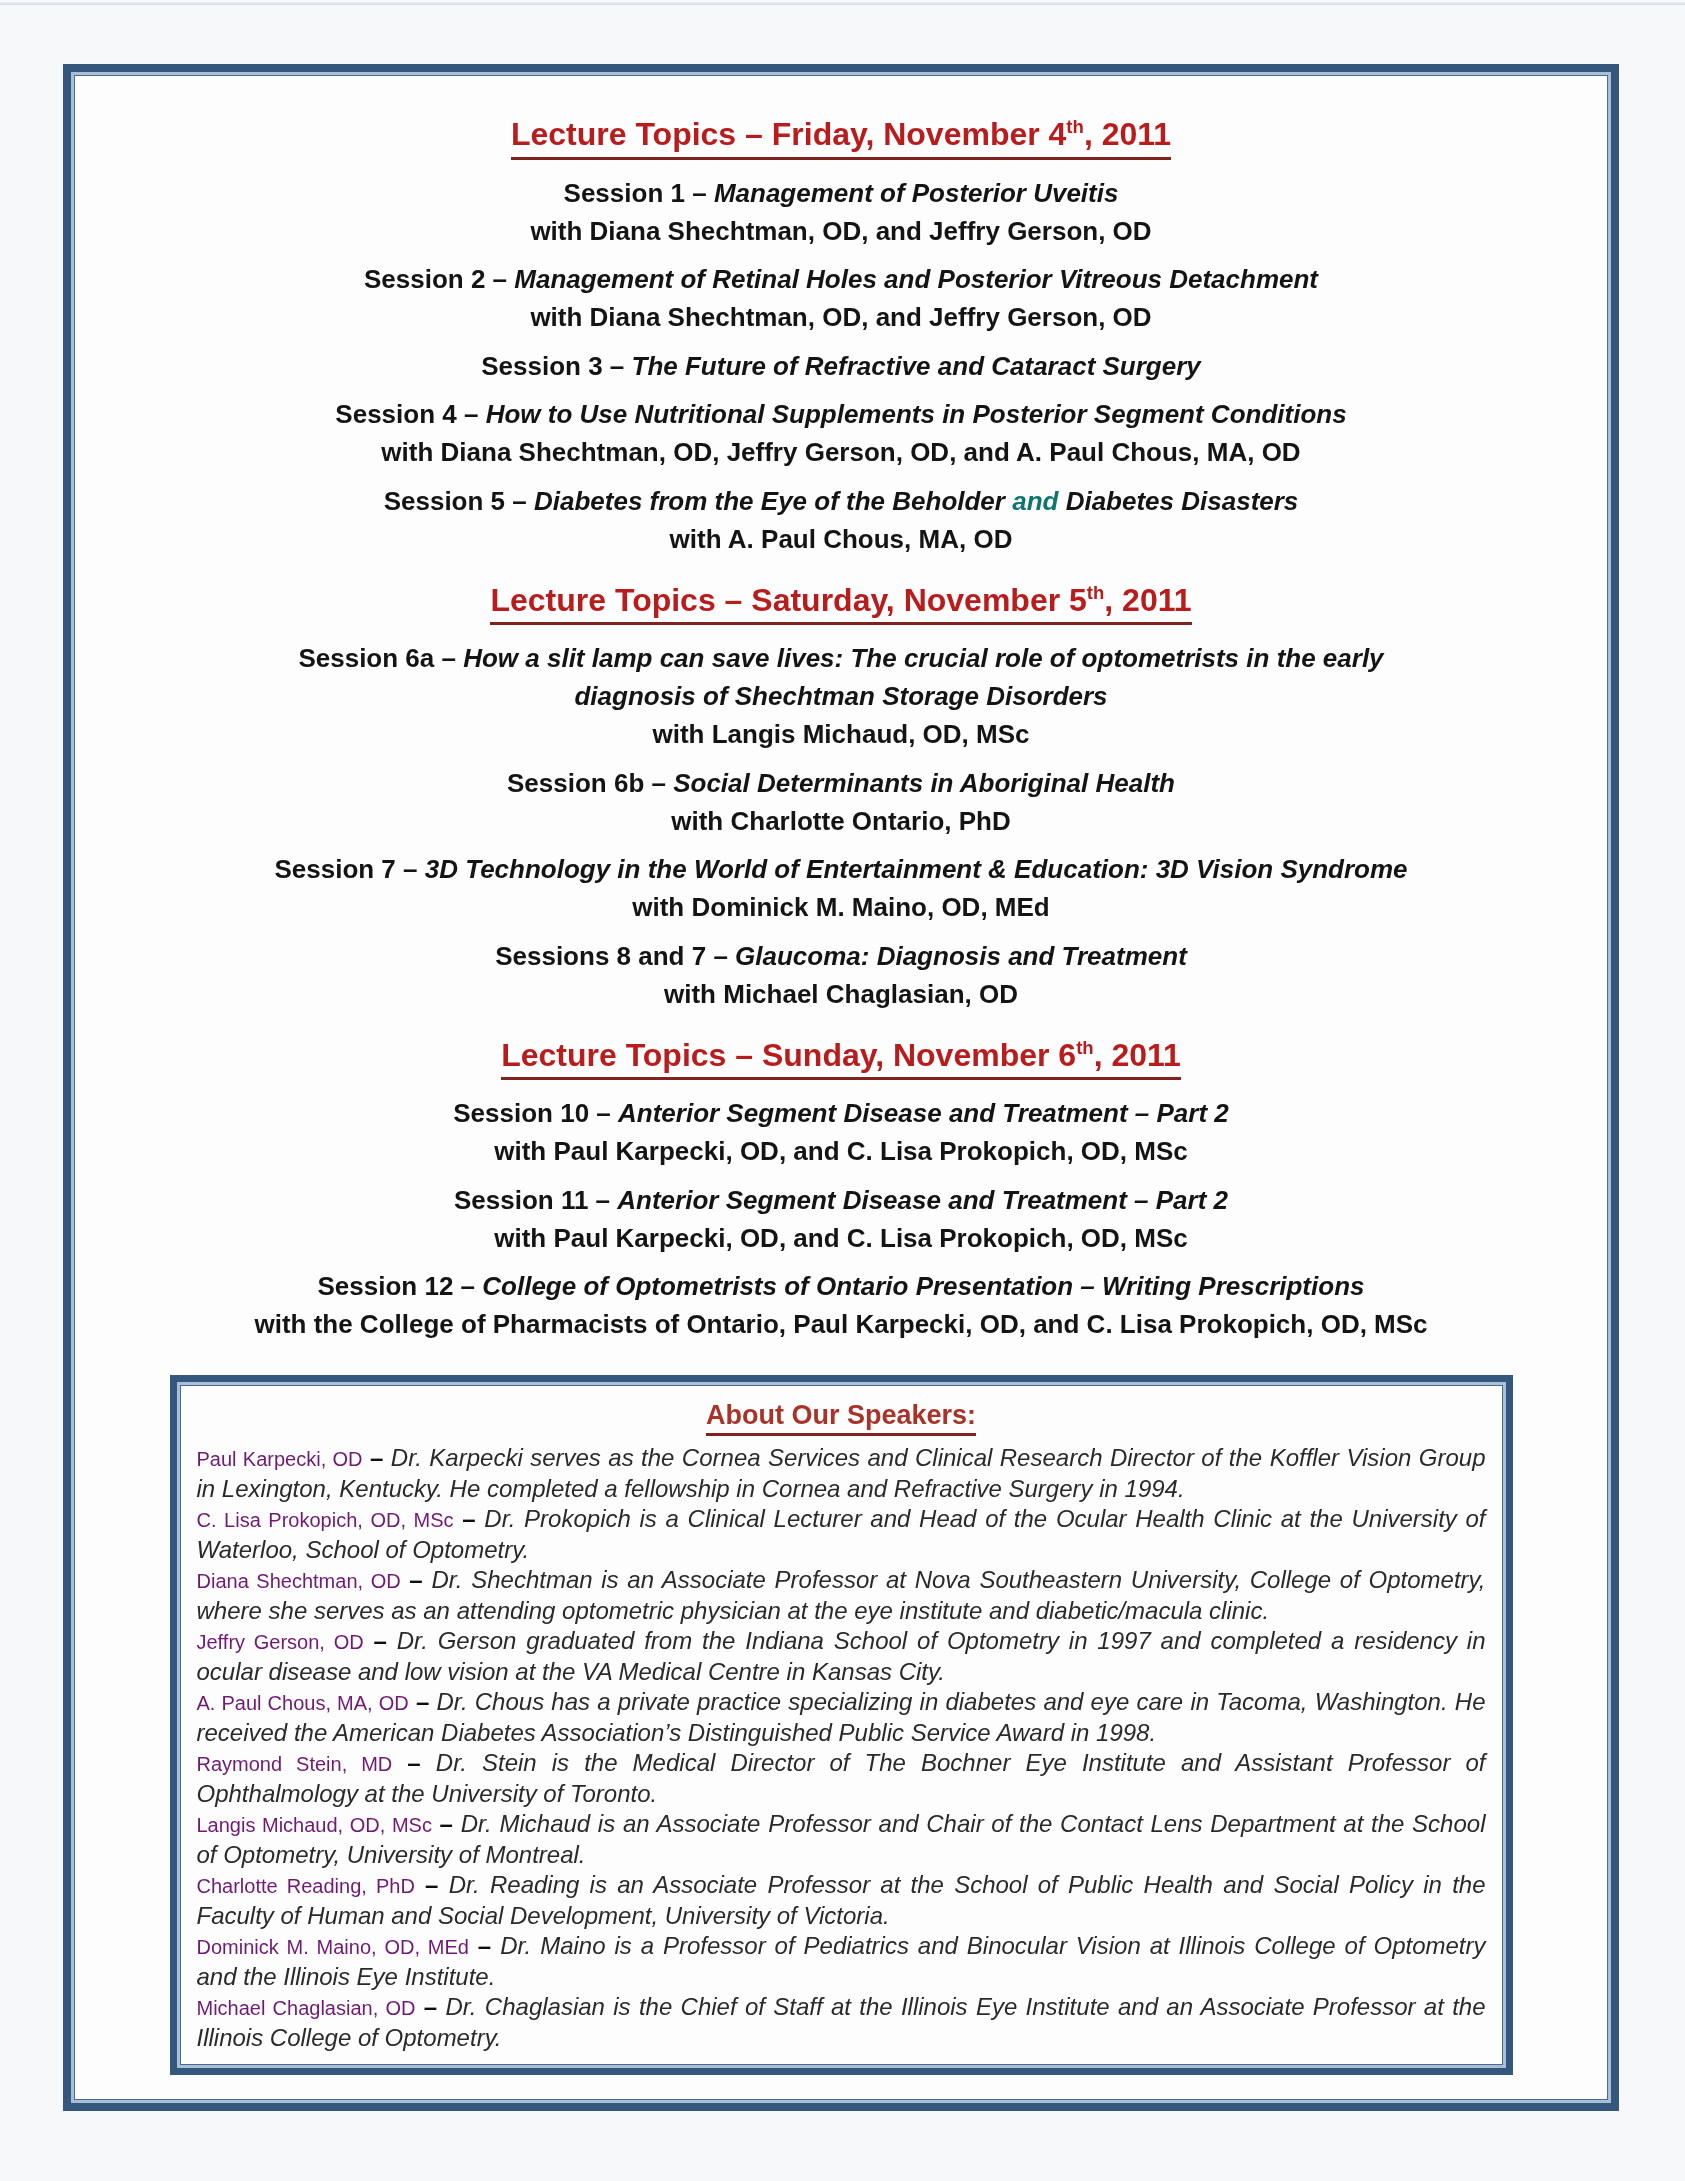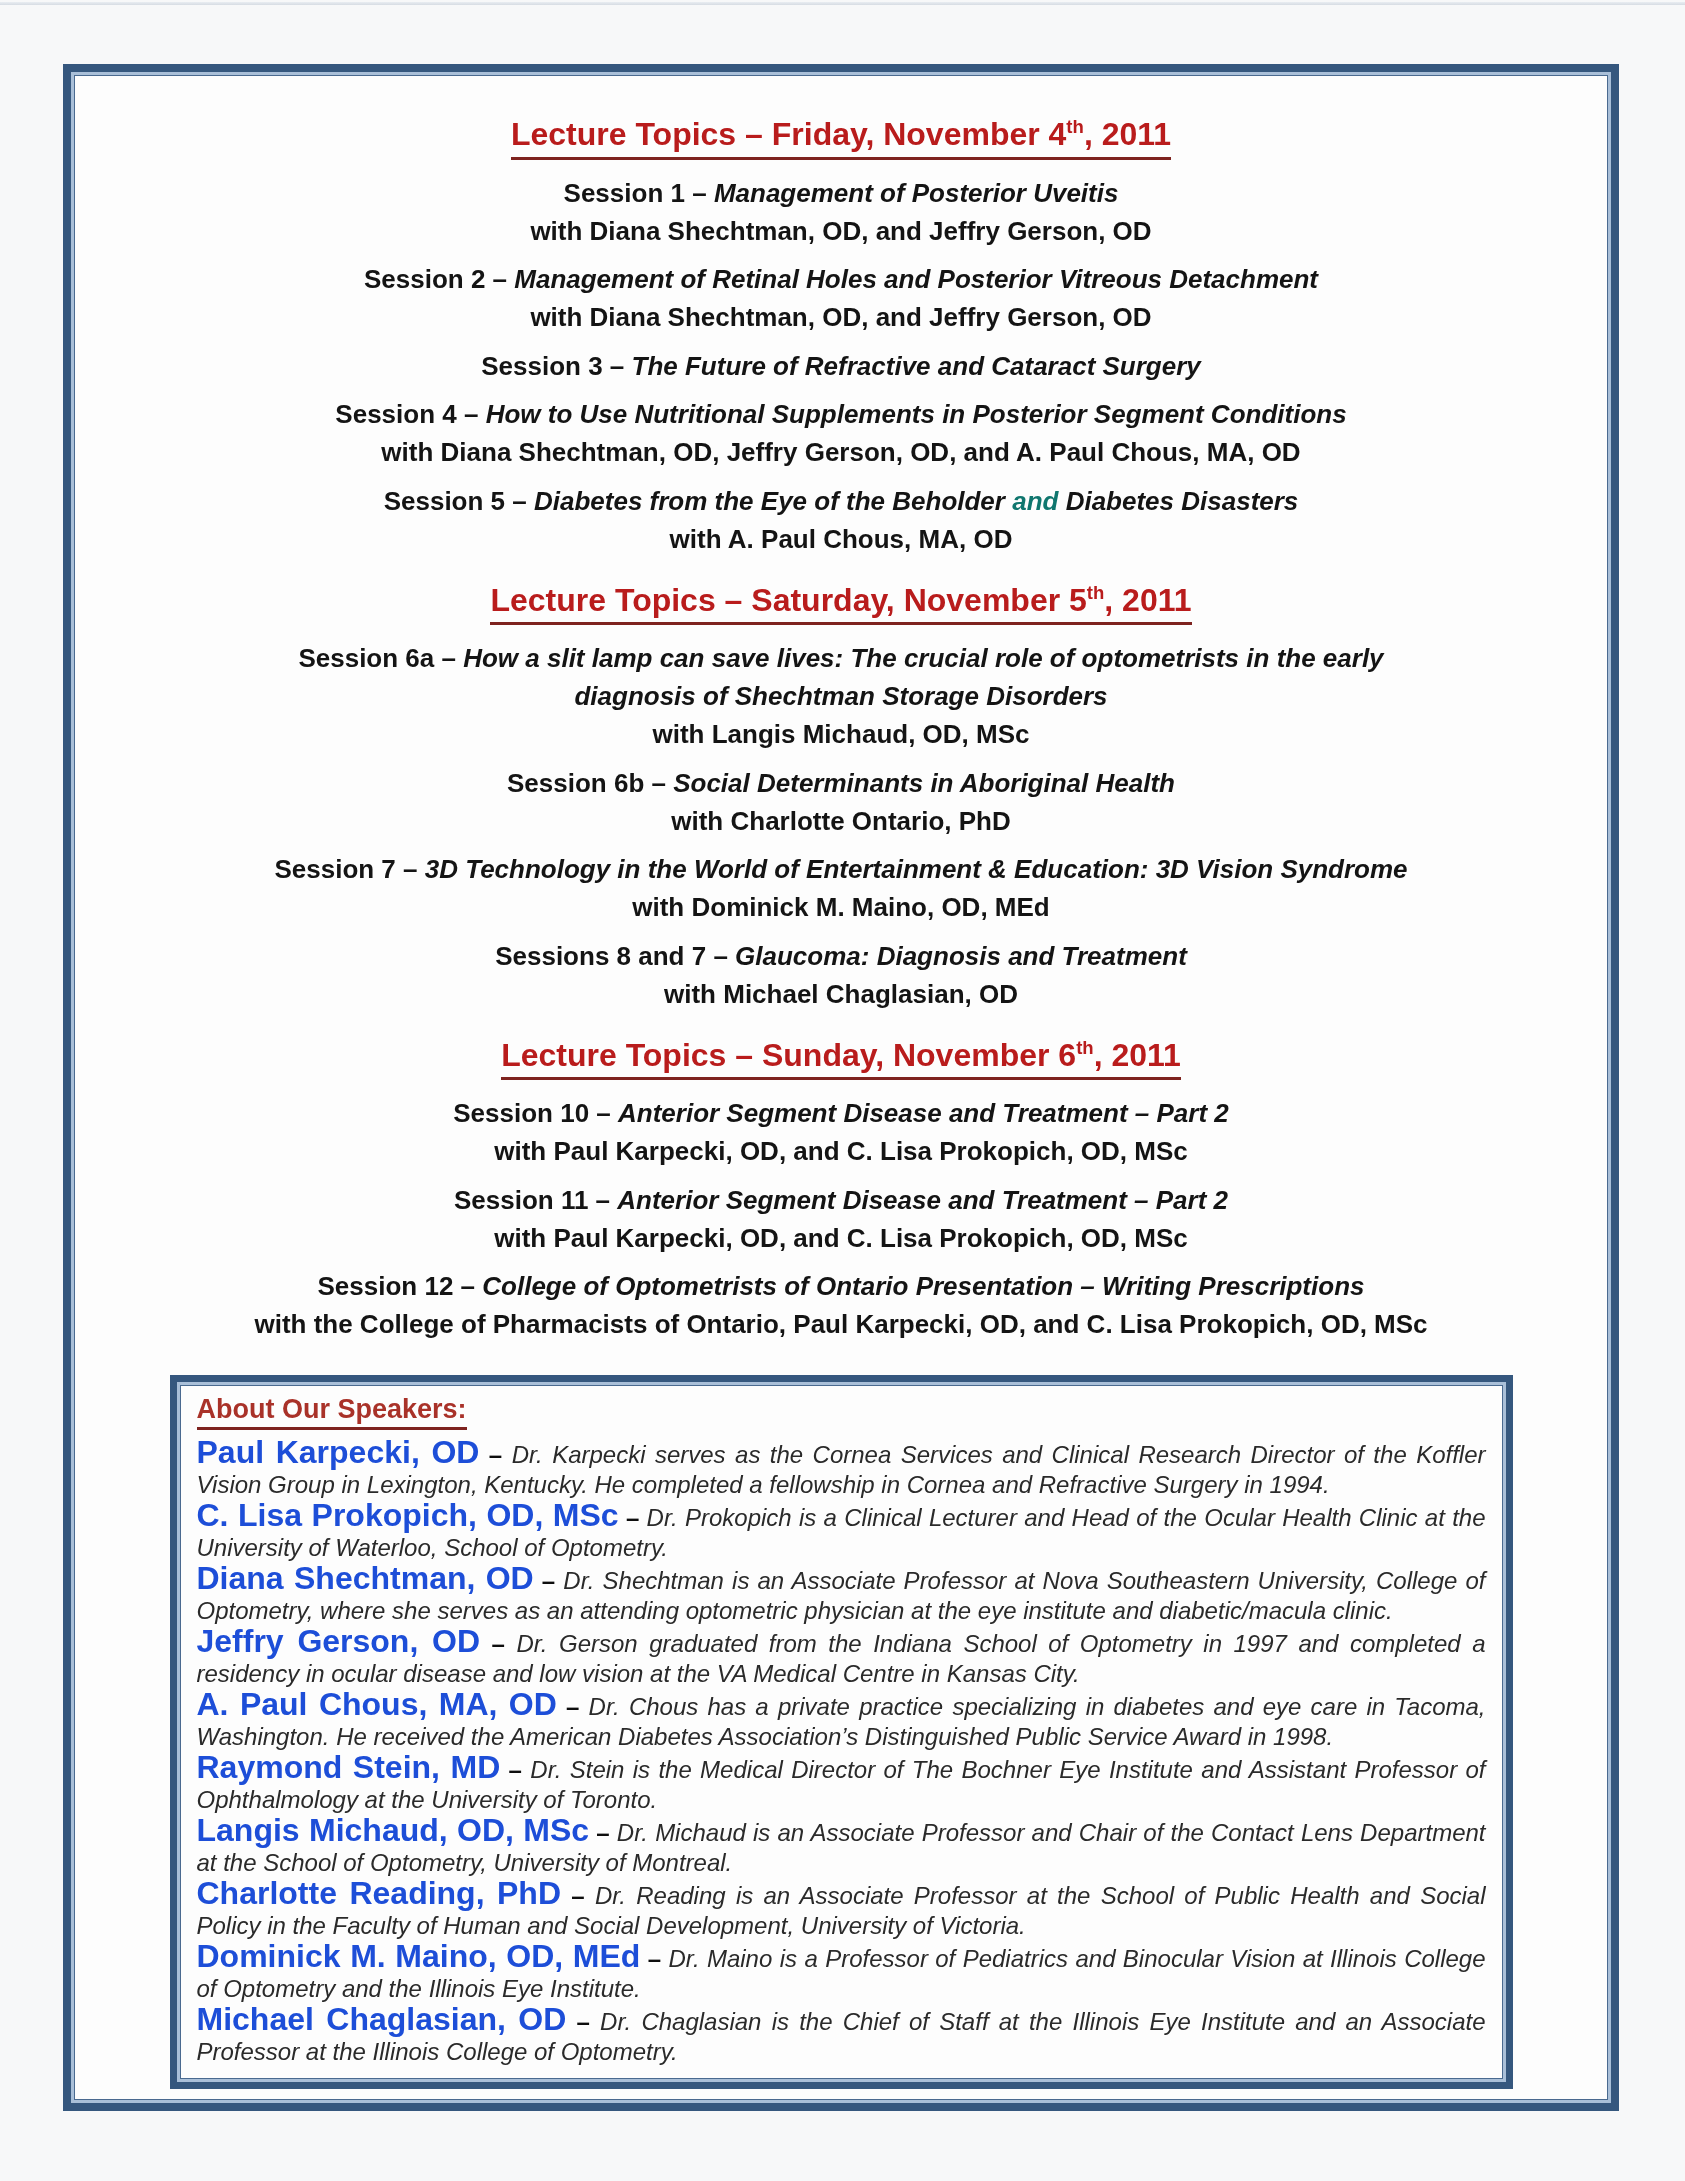--- a/index.html
+++ b/index.html
@@ -37,27 +37,27 @@
   .s-with{line-height:38px;font-style:normal;}
   .speakers-box{
     margin:32px auto 0;width:1343px;box-sizing:border-box;
     border:7px solid #35577E;text-align:left;background:#fff;
   }
   .sbox-mid{box-sizing:border-box;border:3.5px solid #A9BFD8;}
   .sbox-in{
     box-sizing:border-box;border:1.8px solid #4A6A90;background:#FDFDFD;
     padding:7px 16px 10.5px;
   }
-  .sbox-title{text-align:left;margin:1px 0 7px;}
+  .sbox-title{text-align:center;margin:7px 0 7px;}
   .sbox-title span{
     display:inline-block;font-size:27px;font-weight:bold;color:#A93229;
     border-bottom:3.5px solid #7E231F;padding-bottom:1.8px;
   }
   .speaker{margin:0;font-size:24px;line-height:30px;text-align:justify;color:#2A2A2A;}
-  .sp-name{font-size:32px;color:#1d4ed8;font-style:normal;font-weight:bold;}
+  .sp-name{font-size:20px;color:#701a75;font-style:normal;font-weight:normal;}
   .sp-dash{font-style:normal;font-weight:bold;color:#0E0E0E;}
   .sp-bio{font-style:italic;}
 </style>
 </head>
 <body>
 
 <div class="top-strip"></div>
 
 <div class="page-frame">
   <div class="frame-mid">

